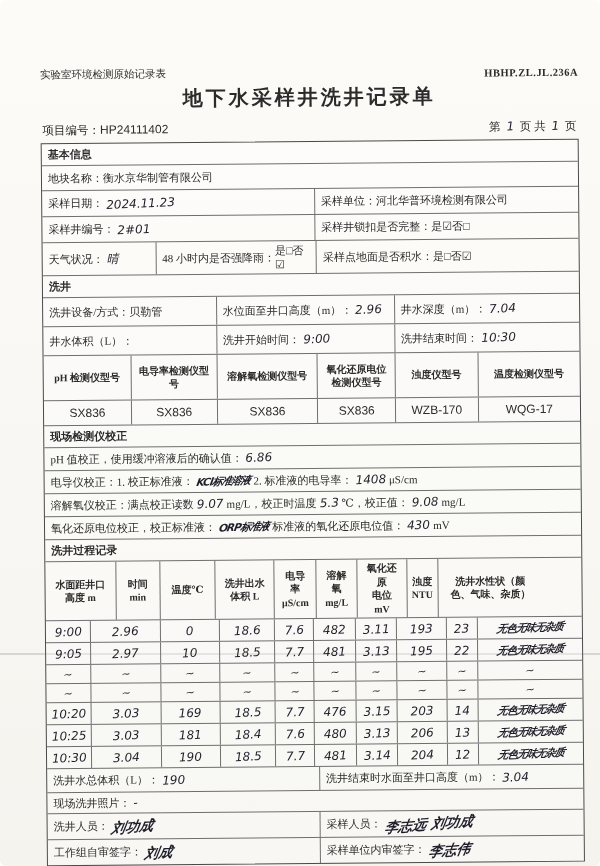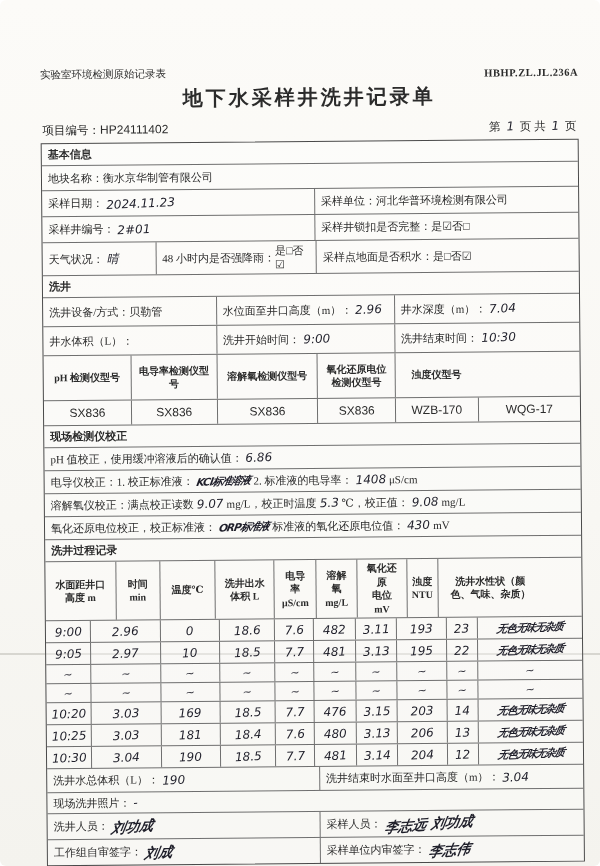--- a/index.html
+++ b/index.html
@@ -144,20 +144,21 @@
         </div>
       </div>
 
       <div class="r rh44">
         <div class="c ctr hdr ic0">pH 检测仪型号</div>
         <div class="c ctr hdr ic1">电导率检测仪型号</div>
         <div class="c ctr hdr ic2">溶解氧检测仪型号</div>
         <div class="c ctr hdr ic3">氧化还原电位
 检测仪型号</div>
         <div class="c ctr hdr ic4">浊度仪型号</div>
+        <div class="c ctr hdr ic5">温度检测仪型号</div>
       </div>
       <div class="r rh24">
         <div class="c ctr mono ic0">SX836</div>
         <div class="c ctr mono ic1">SX836</div>
         <div class="c ctr mono ic2">SX836</div>
         <div class="c ctr mono ic3">SX836</div>
         <div class="c ctr mono ic4">WZB-170</div>
         <div class="c ctr mono ic5">WQG-17</div>
       </div>
 

